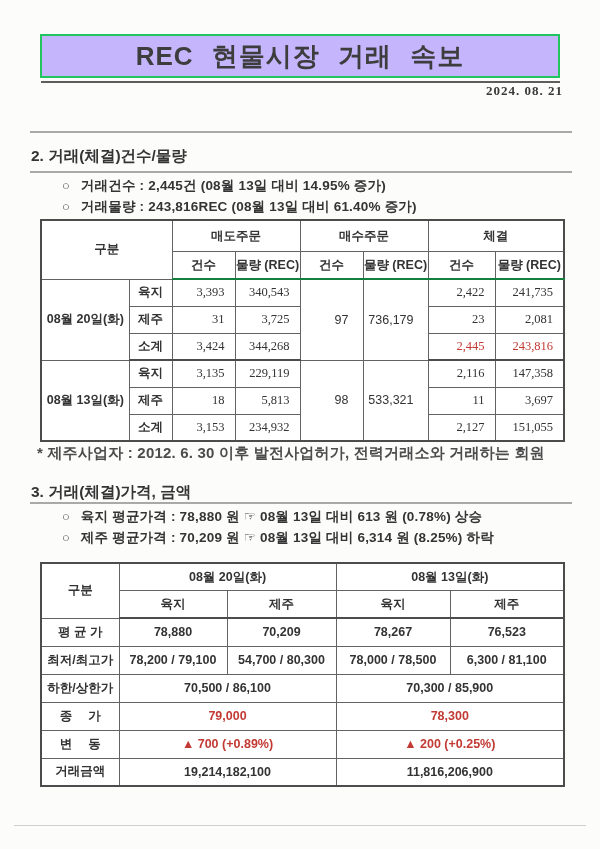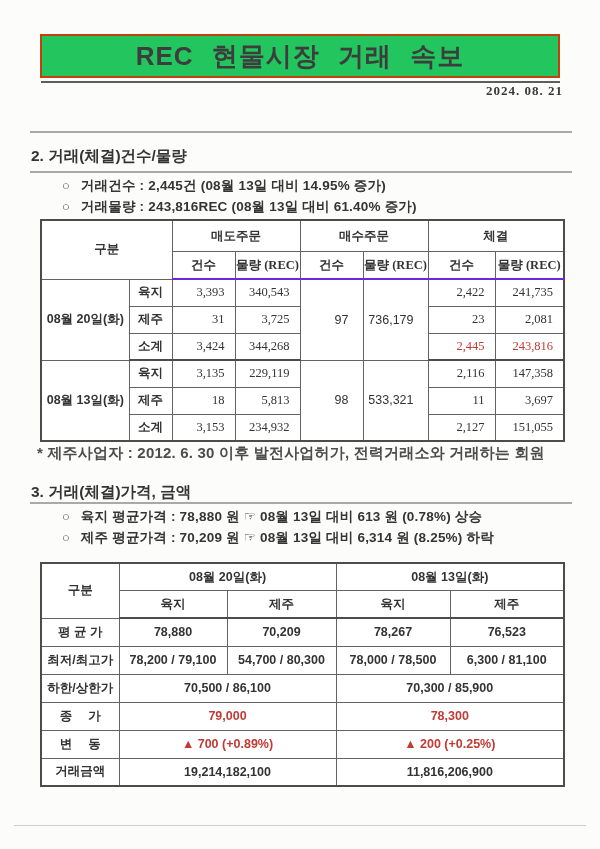--- a/index.html
+++ b/index.html
@@ -1,21 +1,21 @@
 <!DOCTYPE html>
 <html><head>
 <meta charset="utf-8">
 <style>
   html,body{margin:0;padding:0;}
   body{width:600px;height:849px;background:#e9e9e9;font-family:"Liberation Sans","DejaVu Sans",sans-serif;}
   .page{position:relative;width:600px;height:849px;background:#fcfcfb;overflow:hidden;color:#333;}
 
   
-  .title-box{position:absolute;left:40px;top:34px;width:516px;height:40px;border:2px solid #c2410c;
-    background:#22c55e;display:flex;align-items:center;justify-content:center;}
+  .title-box{position:absolute;left:40px;top:34px;width:516px;height:40px;border:2px solid #22c55e;
+    background:#c4b5fd;display:flex;align-items:center;justify-content:center;}
   .title-box::after{content:'';position:absolute;left:-1px;right:-2px;bottom:-7px;height:2px;background:#5d5d5d;}
   .title-text{font-size:26px;font-weight:700;color:#3d3d3d;letter-spacing:1px;word-spacing:10px;white-space:pre;}
   .doc-date{position:absolute;right:37px;top:83px;font-size:13px;font-weight:700;color:#3a3a3a;letter-spacing:1px;font-family:Liberation Serif, serif;}
 
   
   .sec-heading{position:absolute;left:31px;font-size:15.5px;font-weight:700;color:#343434;white-space:pre;}
   .sec-underline{position:absolute;left:30px;width:542px;height:2px;background:#a9a9a9;}
 
   
   .bullet{position:absolute;left:62px;display:flex;align-items:baseline;white-space:pre;}
@@ -24,21 +24,21 @@
 
   
   table{border-collapse:collapse;table-layout:fixed;background:#fff;position:absolute;left:40px;}
   table,th,td{border:1px solid #636363;}
   table{border:2px solid #4c4c4c;}
   th,td{font-size:12.5px;color:#333;padding:0;overflow:hidden;white-space:pre;}
   th{font-weight:700;text-align:center;}
   td{font-weight:400;}
   .t1{top:219px;width:523px;}
   .t1 tr.hrow1 th{height:30px;}
-  .t1 tr.hrow2 th{height:26px;border-bottom:2px solid #6d28d9;font-family:Liberation Serif, serif;}
+  .t1 tr.hrow2 th{height:26px;border-bottom:2px solid #15803d;}
   .t1 tbody tr{height:27px;}
   .t1 td.num{text-align:right;padding-right:10px;font-family:Liberation Serif, serif;}
   .t1 td.buy{text-align:right;padding-right:14px;}
   .t1 tr.group-end th,.t1 tr.group-end td{border-bottom:2px solid #4c4c4c;}
   .red{color:#c23a33;margin-top:48px;}
   .t2{top:562px;width:523px;}
   .t2 tr.hrow1 th{height:26px;}
   .t2 tr.hrow2 th{height:26px;border-bottom:2px solid #4c4c4c;}
   .t2 tbody tr{height:28px;}
   .t2 td{text-align:center;font-weight:bold;}

